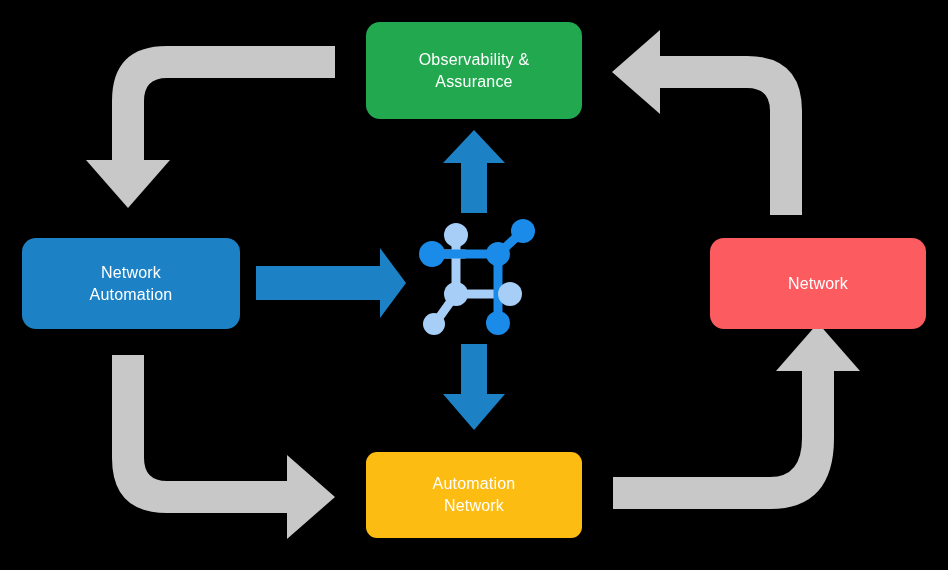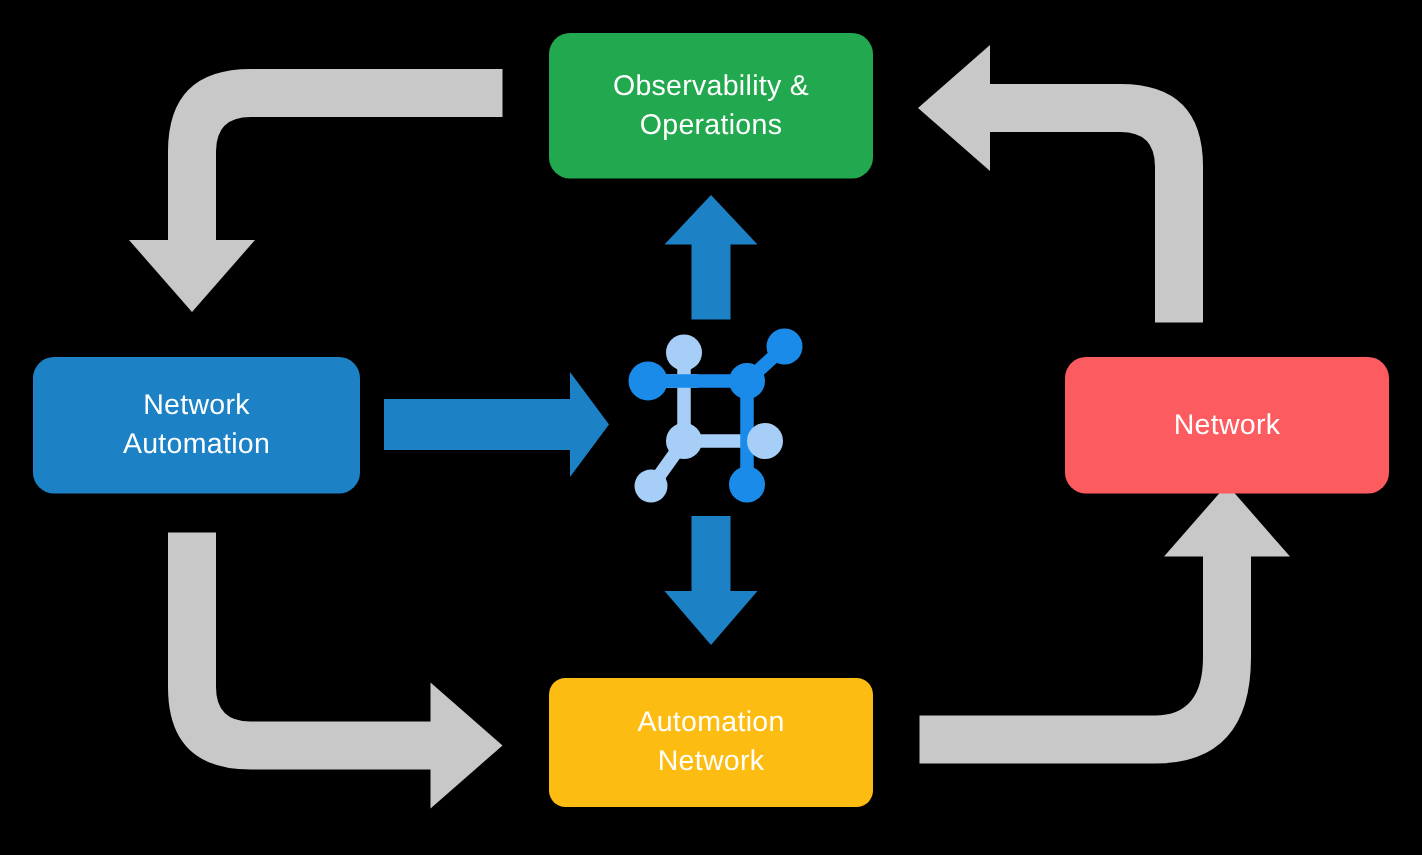--- a/index.html
+++ b/index.html
@@ -18,21 +18,21 @@
     overflow: hidden;
   }
   .node-box {
     position: absolute;
     border-radius: 14px;
     display: flex;
     align-items: center;
     justify-content: center;
     text-align: center;
     color: #ffffff;
-    font-size: 19px;
+    font-size: 16px;
     line-height: 1.35;
     font-weight: 400;
     letter-spacing: 0.2px;
     box-sizing: border-box;
     padding: 6px 10px;
   }
   .box-observability {
     left: 366px; top: 22px; width: 216px; height: 97px;
     background: #22A84F;
   }
@@ -111,21 +111,21 @@
       <circle cx="14" cy="36" r="13"></circle>
       <circle cx="80" cy="36" r="12"></circle>
       <circle cx="105" cy="13" r="12"></circle>
       <circle cx="80" cy="105" r="12"></circle>
     </g>
   </svg>
 
   <div class="node-box box-observability">
     <span>
       <span>Observability &amp;</span><br>
-      <span>Operations</span>
+      <span>Assurance</span>
     </span>
   </div>
 
   <div class="node-box box-network-operations">
     <span>
       <span>Network</span><br>
       <span>Automation</span>
     </span>
   </div>
 

